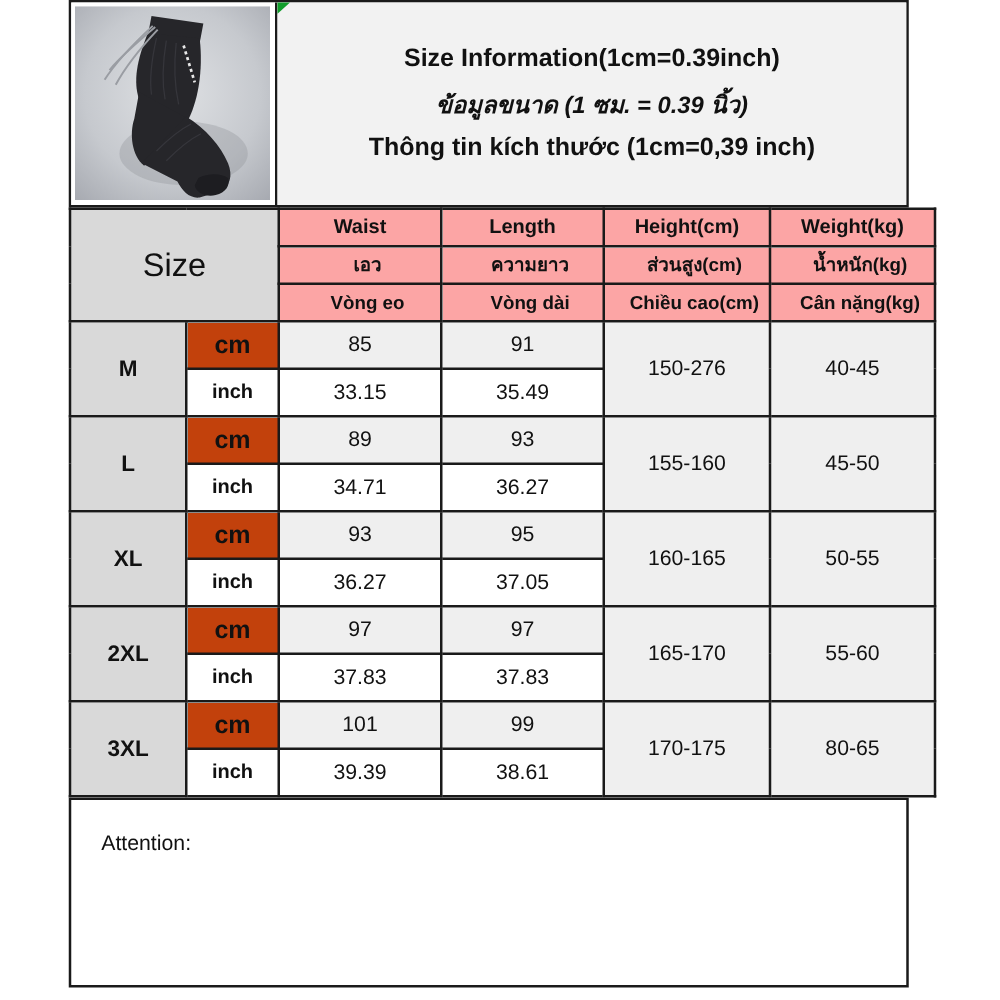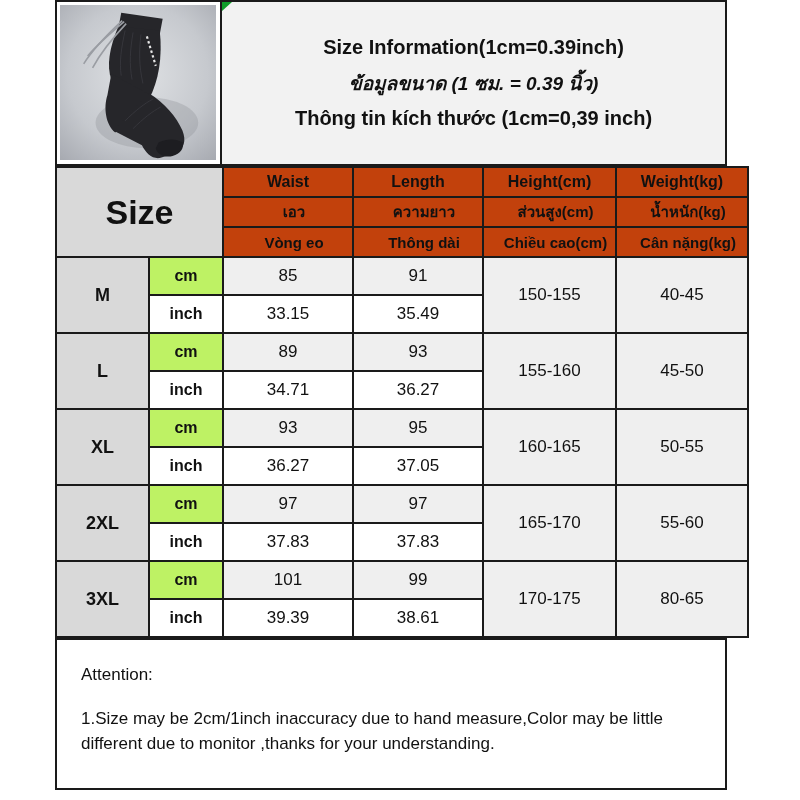--- a/index.html
+++ b/index.html
@@ -20,25 +20,25 @@
   .corner-marker{position:absolute;left:0;top:0;width:0;height:0;
     border-top:9px solid #0f9d2a;border-right:10px solid transparent;}
 
   
   table.size-table{width:692px;border-collapse:collapse;table-layout:fixed;}
   table.size-table td,table.size-table th{
     border:2px solid #1a1a1a;text-align:center;vertical-align:middle;
     padding:0;overflow:hidden;box-sizing:border-box;
   }
   .hdr-row{height:30px;}
-  .hdr-row th{background:#c2410c;font-weight:bold;font-size:16px;margin-left:20px;}
+  .hdr-row th{background:#fca5a5;font-weight:bold;font-size:16px;margin-left:20px;}
   .hdr-row.sub th{font-size:15px;padding-left:12px;}
-  td.size-merged{background:#d9d9d9;font-weight:bold;font-size:34px;}
+  td.size-merged{background:#d9d9d9;font-weight:normal;font-size:26px;}
   td.size-label{background:#d9d9d9;font-weight:bold;font-size:18px;}
-  td.unit-cm{background:#bef264;font-weight:bold;font-size:16px;}
+  td.unit-cm{background:#c2410c;font-weight:bold;font-size:20px;}
   td.unit-inch{background:#ffffff;font-weight:bold;font-size:16px;border-radius:11px;}
   td.val-cm{background:#efefef;font-size:17px;}
   td.val-inch{background:#ffffff;font-size:17px;}
   td.range{background:#efefef;font-size:17px;}
   tr.data-row{height:38px;}
 
   
   .attention-box{border:2px solid #1a1a1a;border-top-width:2px;margin-top:0;
     height:152px;box-sizing:border-box;background:#ffffff;
     padding:4px 8px 0 6px;font-size:17px;line-height:1.5;}
@@ -119,31 +119,31 @@
         <th>Weight(kg)</th>
       </tr>
       <tr class="hdr-row sub">
         <th>เอว</th>
         <th>ความยาว</th>
         <th>ส่วนสูง(cm)</th>
         <th>น้ำหนัก(kg)</th>
       </tr>
       <tr class="hdr-row sub">
         <th>Vòng eo</th>
-        <th>Thông dài</th>
+        <th>Vòng dài</th>
         <th>Chiều cao(cm)</th>
         <th>Cân nặng(kg)</th>
       </tr>
 
       <tr class="data-row">
         <td class="size-label" rowspan="2">M</td>
         <td class="unit-cm">cm</td>
         <td class="val-cm">85</td>
         <td class="val-cm">91</td>
-        <td class="range" rowspan="2">150-155</td>
+        <td class="range" rowspan="2">150-276</td>
         <td class="range" rowspan="2">40-45</td>
       </tr>
       <tr class="data-row">
         <td class="unit-inch">inch</td>
         <td class="val-inch">33.15</td>
         <td class="val-inch">35.49</td>
       </tr>
 
       <tr class="data-row">
         <td class="size-label" rowspan="2">L</td>
@@ -198,16 +198,15 @@
       <tr class="data-row">
         <td class="unit-inch">inch</td>
         <td class="val-inch">39.39</td>
         <td class="val-inch">38.61</td>
       </tr>
     </tbody>
   </table>
 
   <div class="attention-box">
     <div>Attention:</div>
-    <div>1.Size may be 2cm/1inch inaccuracy due to hand measure,Color may be little different due to monitor ,thanks for your understanding.</div>
   </div>
 
 </div>
 
 </body></html>

